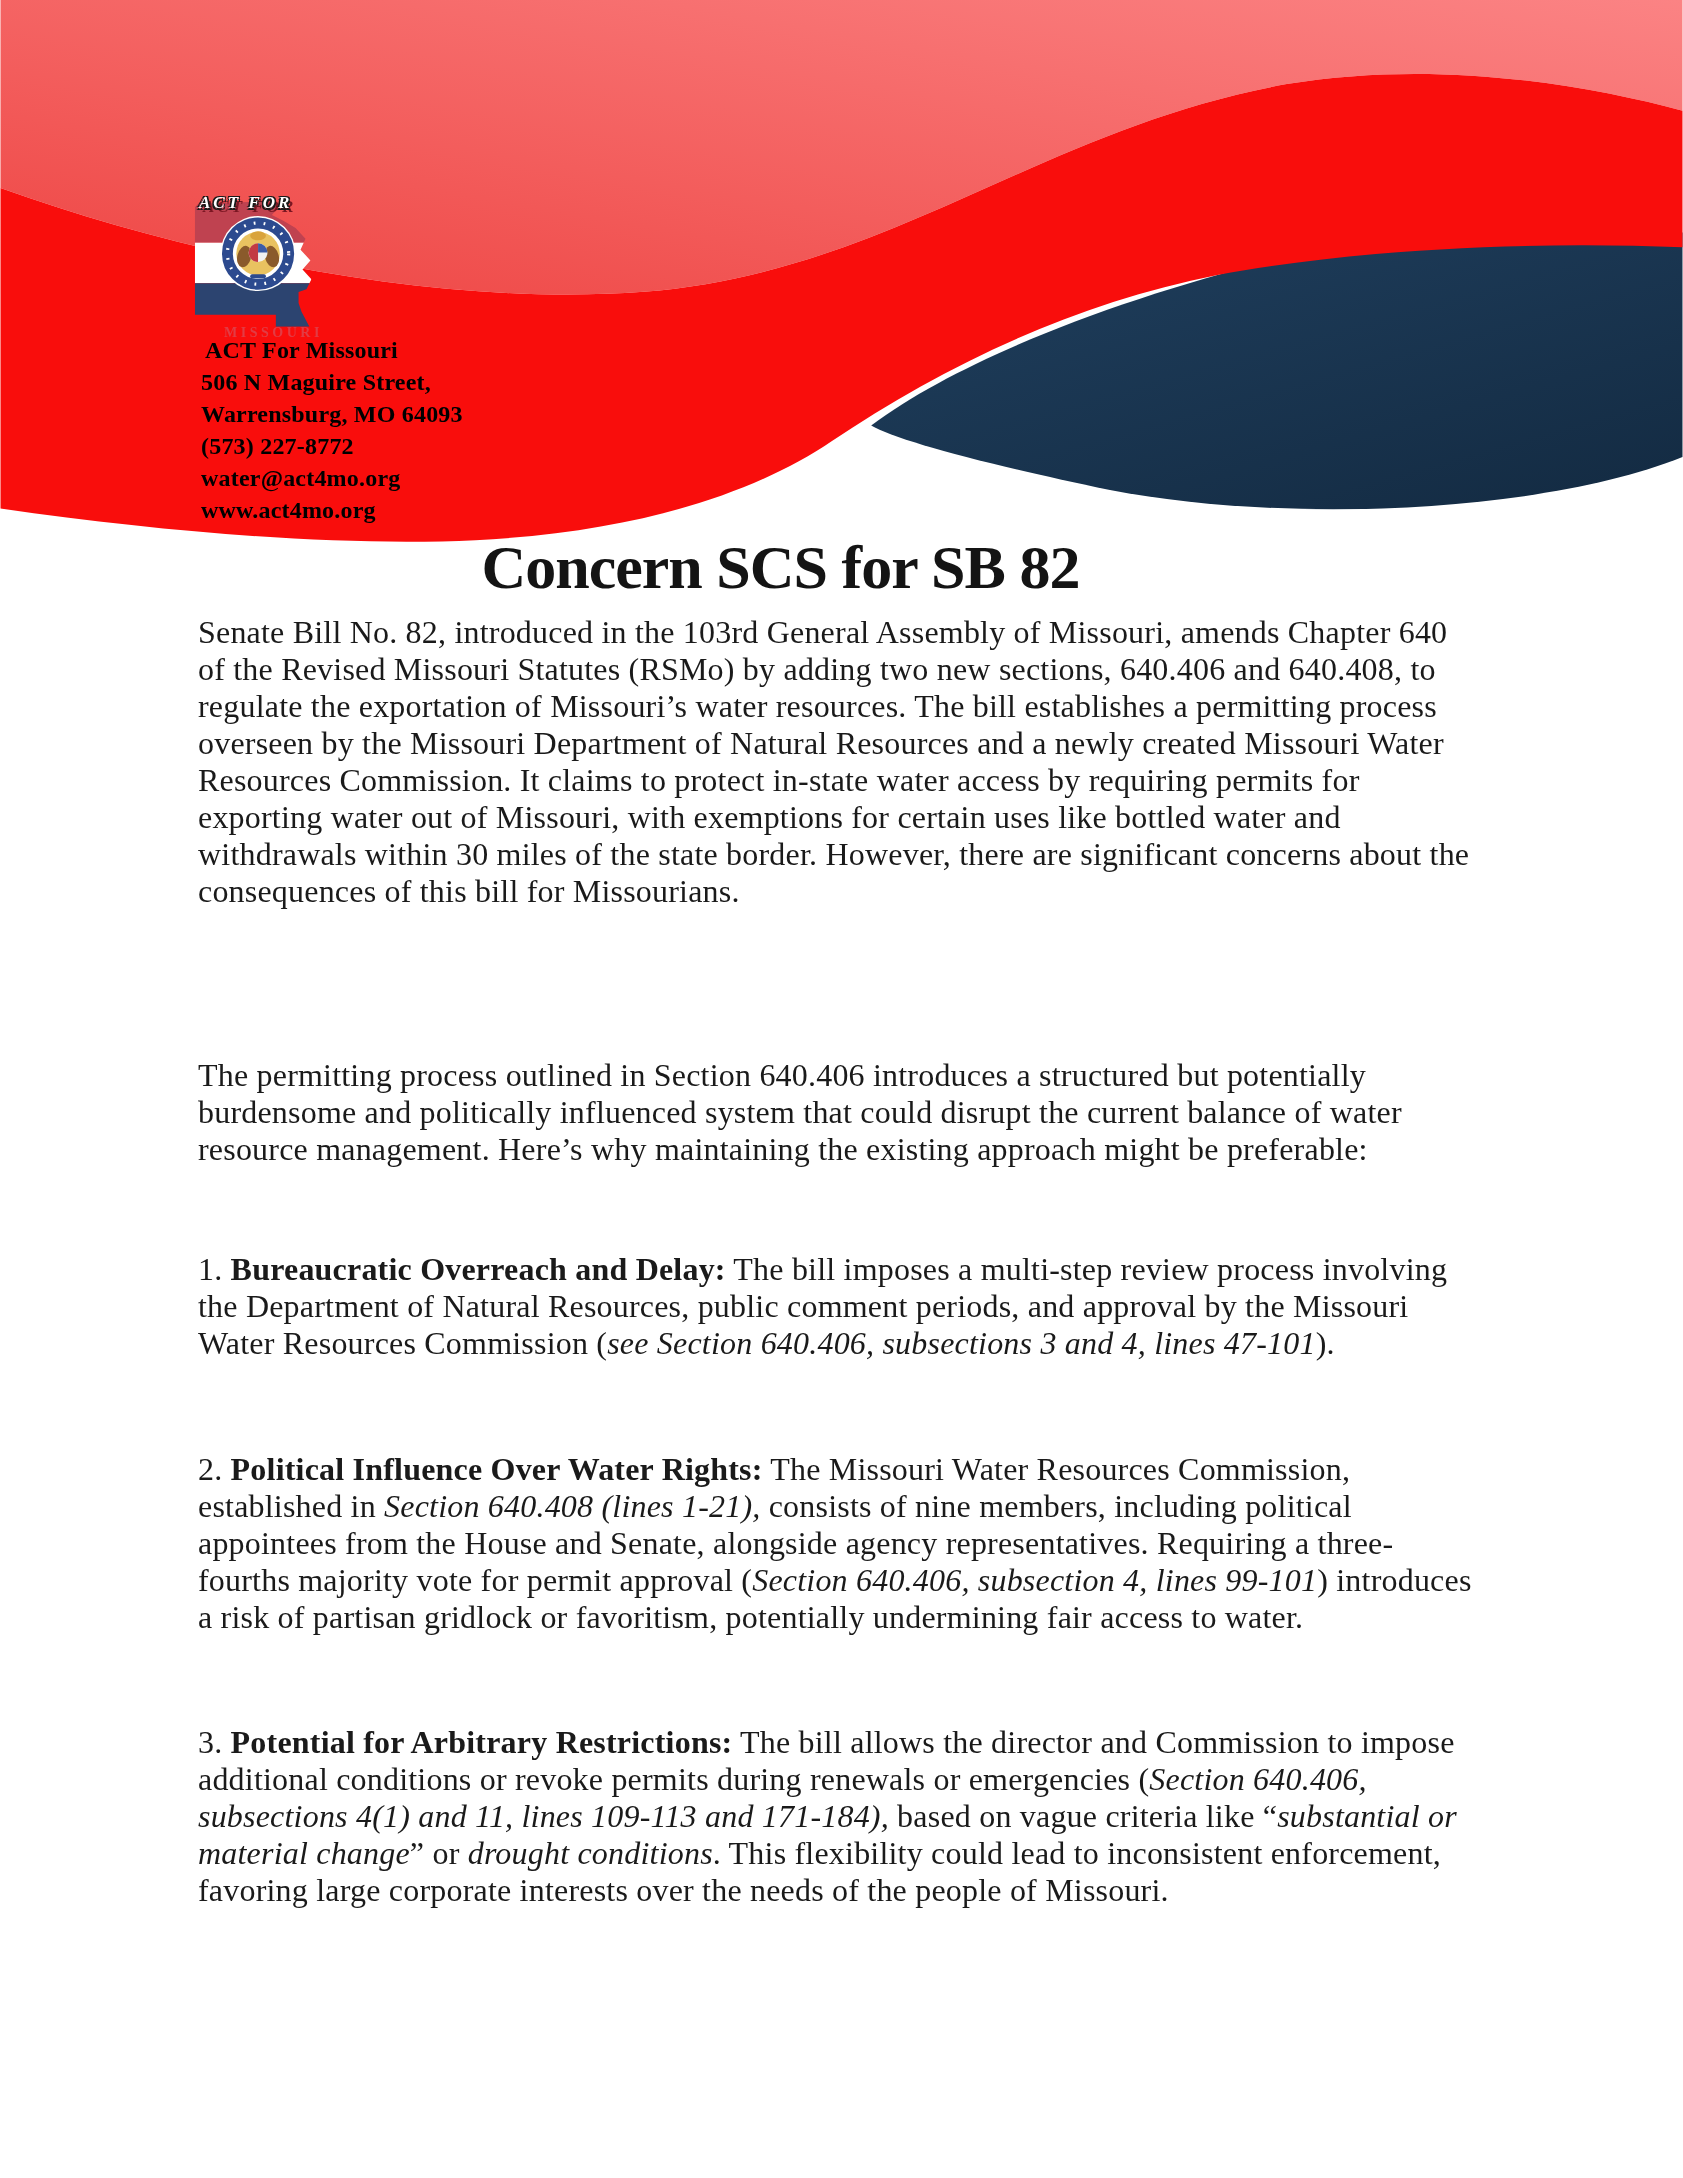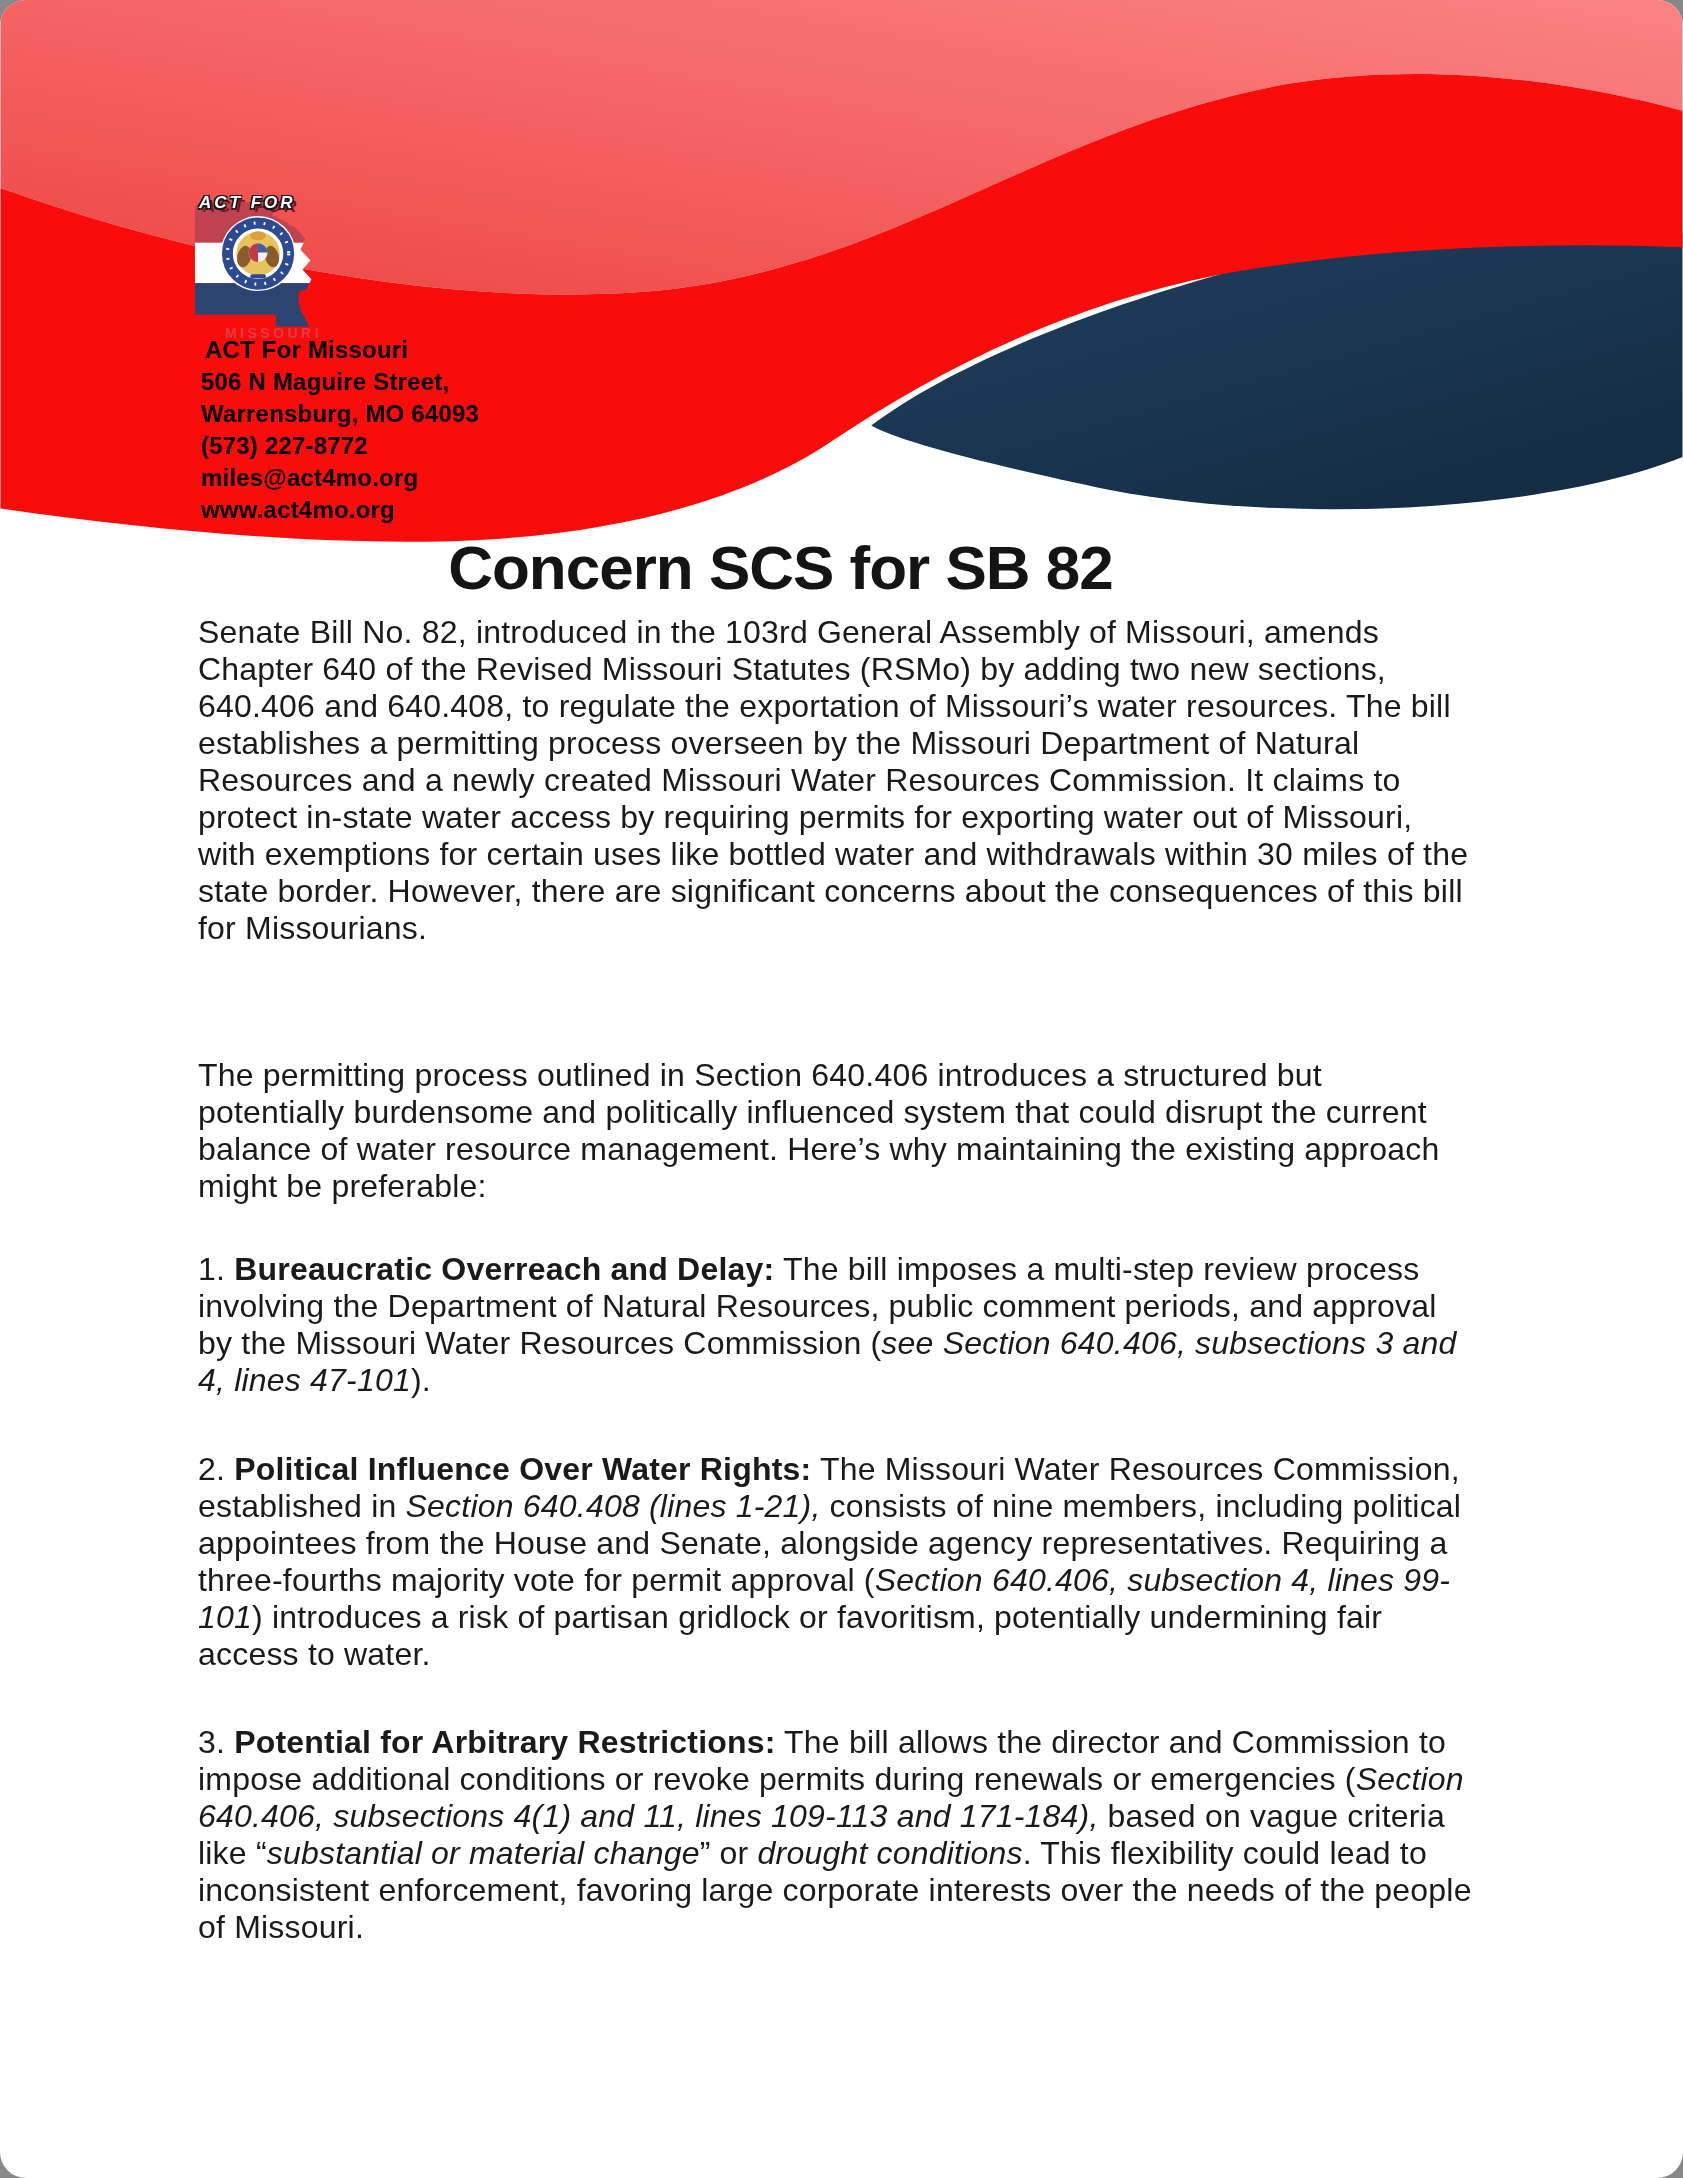--- a/index.html
+++ b/index.html
@@ -1,23 +1,22 @@
 <!DOCTYPE html>
 <html><head>
 <meta charset="utf-8">
 <style>
   html,body{margin:0;padding:0;background:#888;}
   .page{
     position:relative;
     width:1683px;height:2178px;
     background:#ffffff;
     overflow:hidden;
-    font-family:Liberation Sans, sans-serif;
+    font-family:Liberation Serif, serif;
     color:#161616;
-    border-radius:26px;
   }
   
   .wave-svg{position:absolute;top:0;left:0;display:block;}
   
   .logo{position:absolute;left:181px;top:191px;width:163px;height:139px;}
   .logo svg{position:absolute;left:0;top:0;}
   .logo-graffiti{
     position:absolute;left:18px;top:2px;
     font-size:17px;font-weight:bold;font-style:italic;
     letter-spacing:3px;color:#ffffff;white-space:nowrap;
@@ -121,21 +120,21 @@
     </svg>
     <div class="logo-graffiti">ACT FOR</div>
     <div class="logo-state">MISSOURI</div>
   </div>
 
   <div class="contact">
     <div class="line1">ACT For Missouri</div>
     <div>506 N Maguire Street,</div>
     <div>Warrensburg, MO 64093</div>
     <div>(573) 227-8772</div>
-    <div>miles@act4mo.org</div>
+    <div>water@act4mo.org</div>
     <div>www.act4mo.org</div>
   </div>
 
   <div class="doc-title">Concern SCS for SB 82</div>
 
   <div class="block p1"><span>Senate Bill No. 82, introduced in the 103rd General Assembly of Missouri, amends Chapter 640 of the Revised Missouri Statutes (RSMo) by adding two new sections, 640.406 and 640.408, to regulate the exportation of Missouri’s water resources. The bill establishes a permitting process overseen by the Missouri Department of Natural Resources and a newly created Missouri Water Resources Commission. It claims to protect in-state water access by requiring permits for exporting water out of Missouri, with exemptions for certain uses like bottled water and withdrawals within 30 miles of the state border. However, there are significant concerns about the consequences of this bill for Missourians.</span></div>
 
 
   <div class="block p2"><span>The permitting process outlined in Section 640.406 introduces a structured but potentially burdensome and politically influenced system that could disrupt the current balance of water resource management. Here’s why maintaining the existing approach might be preferable:</span></div>
 

